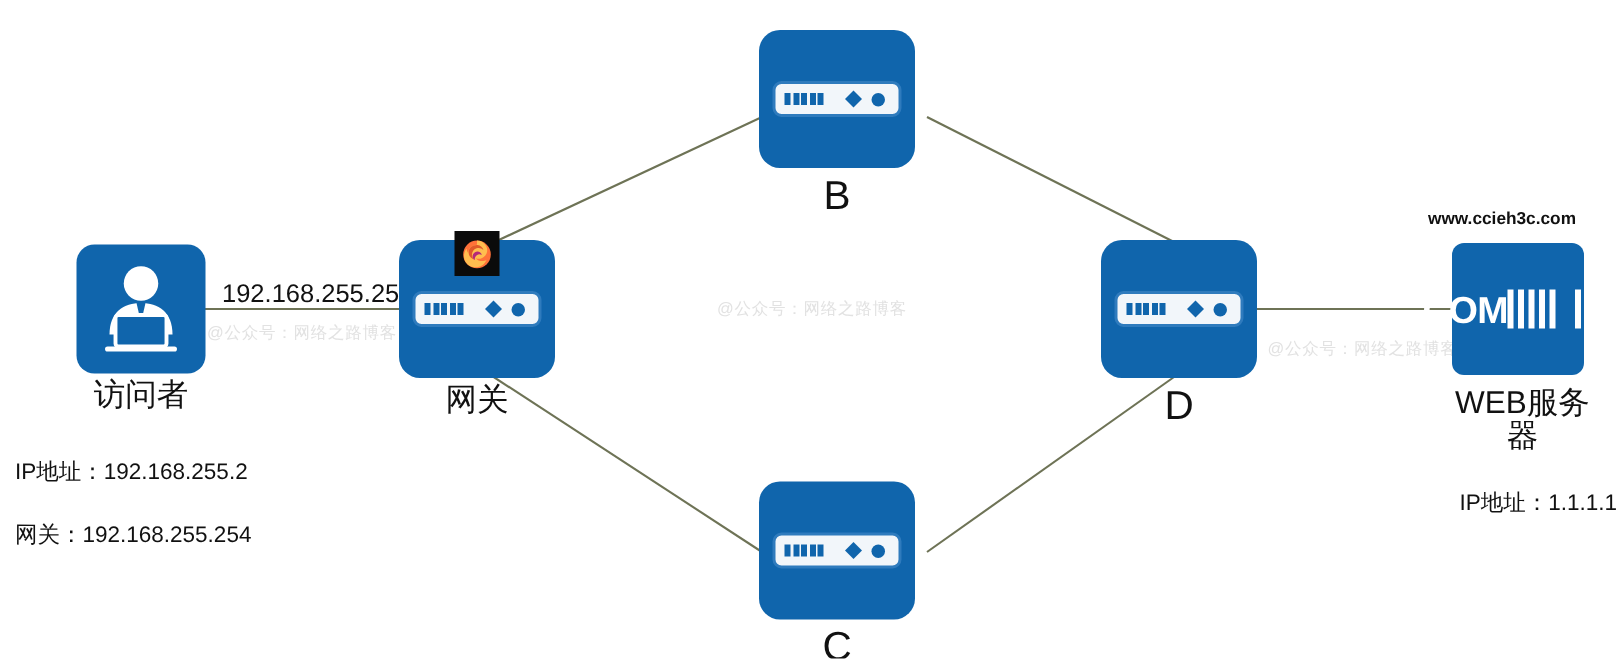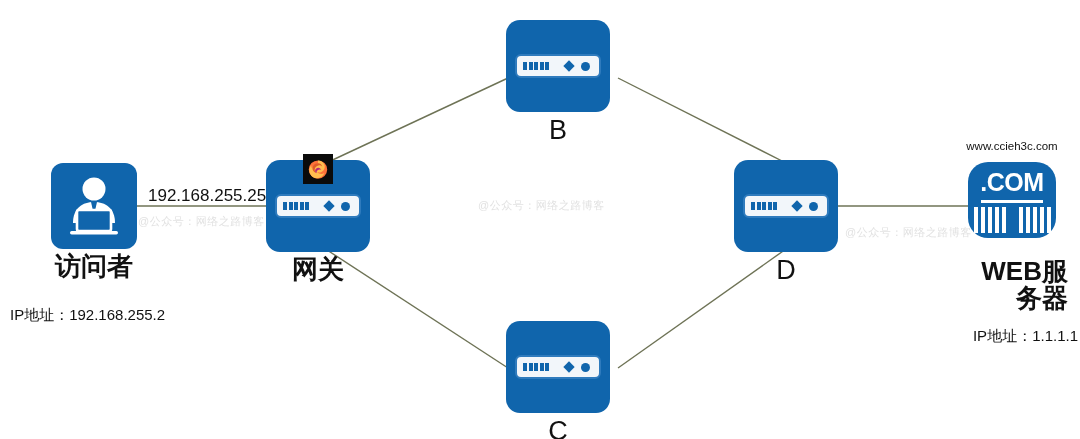--- a/index.html
+++ b/index.html
@@ -34,37 +34,37 @@
   .ffbadge{
     position:absolute;left:50%;transform:translateX(-50%);top:-6px;
     width:30px;height:30px;background:#0b0b0b;display:flex;align-items:center;
     justify-content:center;
   }
 
   
   .visitor{width:86px;height:86px;border-radius:12px;background:#1065ac;position:relative;}
 
   
-  .comsrv{width:88px;height:76px;border-radius:20px;background:#1065ac;position:relative;
-          display:flex;flex-direction:column;align-items:center;justify-content:center;}
+  .comsrv{width:88px;height:88px;border-radius:8px;background:#1065ac;position:relative;
+          display:flex;align-items:center;justify-content:center;}
   .comsrv .comtext{color:#fff;font-size:25px;font-weight:700;letter-spacing:-0.5px;line-height:1;
                    font-family:"Liberation Sans",sans-serif;margin-top:2px;}
   .comsrv .rule{width:62px;height:3px;background:#fff;margin:5px 0 4px;}
   .comsrv .bars{display:flex;gap:3px;align-items:flex-end;height:26px;}
   .comsrv .bars i{display:block;width:4px;height:26px;background:#fff;}
   .comsrv .bars .gap{background:transparent;width:7px;}
 
   
   .nlabel{margin-top:4px;font-size:27px;line-height:1.05;font-weight:400;color:#111;
           text-align:center;white-space:nowrap;}
-  .nlabel.cn{font-size:26px;font-weight:bold;}
-  .nlabel.wrap{white-space:normal;max-width:108px;text-align:right;}
+  .nlabel.cn{font-size:21px;}
+  .nlabel.wrap{white-space:normal;max-width:108px;}
   .sublabel{font-size:15px;line-height:1.35;color:#111;text-align:right;white-space:nowrap;}
   .sublabel.left{text-align:left;margin-top:22px;}
-  .toplabel{font-size:11.5px;color:#111;text-align:center;white-space:nowrap;}
+  .toplabel{font-size:11.5px;color:#111;text-align:left;white-space:nowrap;font-weight:bold;}
 
   
   .edgelabel{position:absolute;font-size:17px;color:#111;white-space:nowrap;}
 
   
   .wm{position:absolute;font-size:11px;color:#e2e2e2;white-space:nowrap;letter-spacing:.5px;}
 </style>
 </head>
 <body>
 
@@ -94,20 +94,21 @@
         <path d="M22 60 C22 45 31.5 39 43 39 C54.5 39 64 45 64 60 Z" fill="#ffffff"></path>
         <path d="M40 39 L43 52 L46 39 Z" fill="#1065ac"></path>
         <rect x="26" y="47" width="34" height="21" rx="2" fill="#1065ac" stroke="#ffffff" stroke-width="2.6"></rect>
         <rect x="19" y="68" width="48" height="3.4" rx="1.7" fill="#ffffff"></rect>
       </svg>
     </div>
     <div class="nlabel cn">访问者</div>
   </div>
   <div style="position:absolute;left:10px;top:283px;">
     <div class="sublabel left">IP地址：192.168.255.2</div>
+    <div class="sublabel left">网关：192.168.255.254</div>
   </div>
 
   <div class="node" style="left:266px;top:160px;width:104px;">
     <div class="router">
       <div class="ffbadge">
         <svg viewBox="0 0 24 24" width="24" height="24" aria-hidden="true">
           <circle cx="12" cy="12.6" r="9.2" fill="#ff7139"></circle>
           <path d="M12 3.4c3.4 0 5.3 2.1 6.3 4.1 .9 1.9 .6 4.3 -.9 6 -1.6 1.9 -4.2 2.6 -6.3 1.6 1.8 2.1 5 2.6 7.3 1 -1.2 3.1 -4.3 5.3 -7.9 5.1 -4 -.2 -7.2 -3.6 -7.2 -7.6 0 -1.9 .7 -3.7 1.9 -5 -.1 1 .2 2.1 .9 2.9 .3 -2.9 2.6 -5.2 5.9 -5.3z" fill="#ffbd4f"></path>
           <path d="M12.4 6.3c1.9 .2 3.5 1.6 3.9 3.4 -1 -1 -2.4 -1.5 -3.8 -1.3 -2.1 .3 -3.7 2 -3.8 4.1 -.1 1.4 .5 2.7 1.6 3.5 -2.4 -.5 -4.1 -2.7 -3.9 -5.2 .2 -2.6 2.6 -4.7 6 -4.5z" fill="#e05a2a"></path>
           <path d="M9.1 13.7c.1 -1.6 1.4 -2.9 3 -3 1.5 -.1 2.8 .9 3.1 2.3 -1 -.6 -2.3 -.6 -3.3 .1 -1.1 .7 -1.6 2 -1.3 3.2 -1 -.5 -1.6 -1.6 -1.5 -2.6z" fill="#b5297a"></path>

